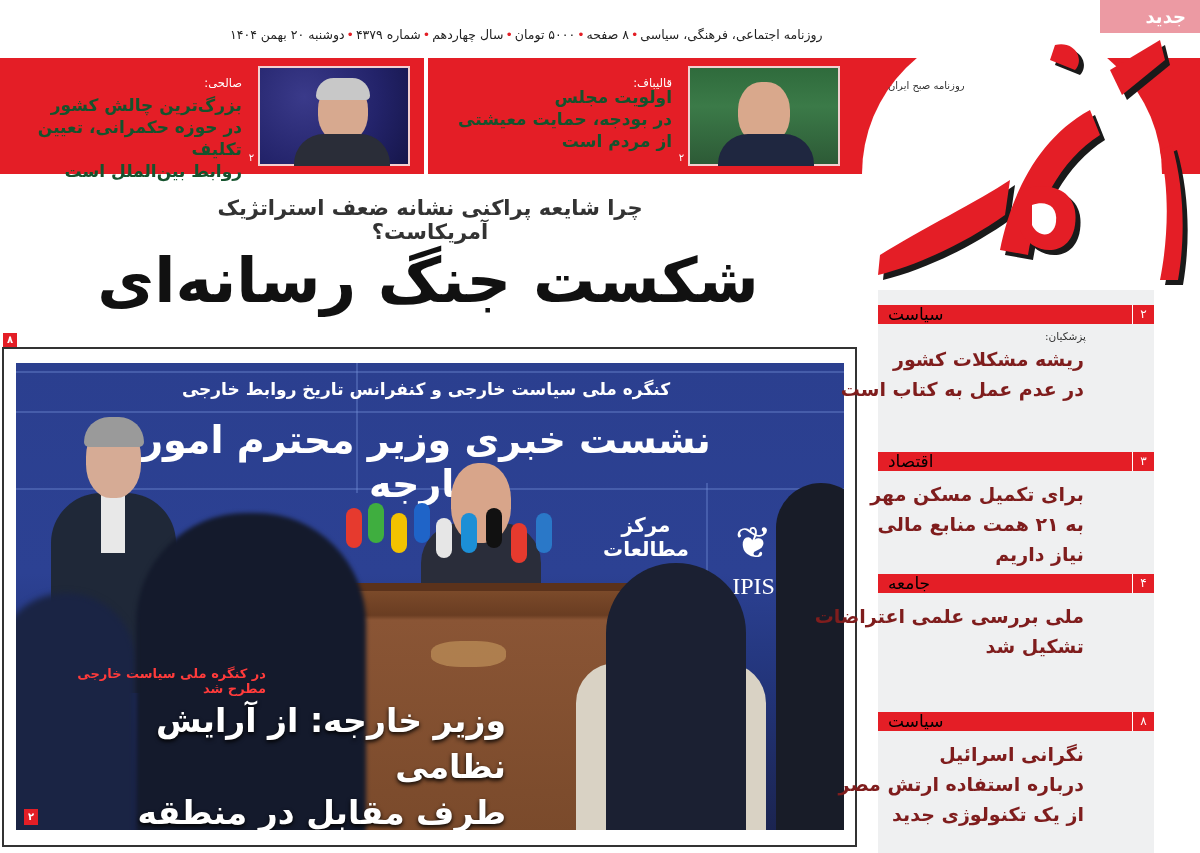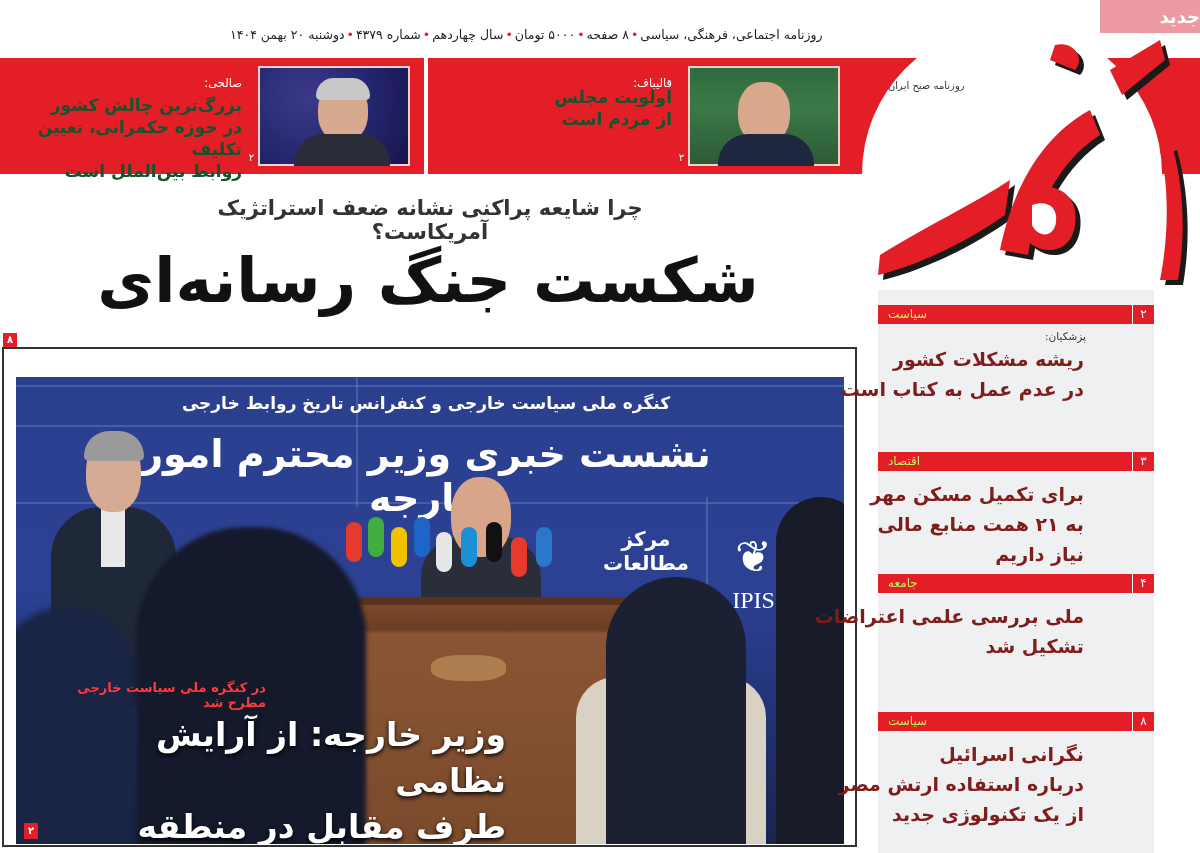--- a/index.html
+++ b/index.html
@@ -23,21 +23,21 @@
     position: absolute; left: 862px; top: 24px; width: 300px; height: 300px; border-radius: 50%;
     background: #ffffff;
   }
   .logo-word {
     position: absolute; left: 860px; top: 40px; width: 340px; height: 260px;
   }
   .logo-tag { position: absolute; left: 888px; top: 80px; font-size: 10px; color: #333; }
 
   .jadid-tab {
     position: absolute; left: 1100px; top: 0; width: 100px; height: 33px; background: #ec9aa3;
-    color: #fff; font-weight: bold; font-size: 18px; line-height: 33px; text-align: right; 
+    color: #fff; font-weight: bold; font-size: 18px; line-height: 33px; text-align: right; padding-right: 14px;
   }
 
   
   .teaser { position: absolute; top: 66px; height: 104px; }
   .teaser .photo {
     position: absolute; top: 0; width: 152px; height: 100px; border: 2px solid #f2d0d0;
   }
   .teaser .kicker { position: absolute; font-size: 11.5px; color: #fff; }
   .teaser .headline {
     position: absolute; font-size: 17px; font-weight: bold; color: #14532d; line-height: 22px; text-align: right;
@@ -58,21 +58,20 @@
     text-align: center; line-height: 14px;
   }
 
   
   .photo-frame {
     position: absolute; left: 2px; top: 347px; width: 855px; height: 500px; border: 2px solid #333; background: #fff;
   }
   .main-photo {
     position: absolute; left: 16px; top: 363px; width: 828px; height: 467px; overflow: hidden;
     background: linear-gradient(180deg, #2b3f8f 0%, #2c4193 45%, #223479 70%, #1b2450 100%);
-    margin-top: 14px;
   }
   .banner-small { position: absolute; left: 150px; top: 16px; width: 520px; text-align: center; color: #fff; font-size: 17px; font-weight: bold; }
   .banner-large { position: absolute; left: 110px; top: 55px; width: 600px; text-align: center; color: #fff; font-size: 38px; font-weight: bold; }
   .grid-line { position: absolute; background: rgba(120,150,220,0.35); }
 
   .podium {
     position: absolute; left: 290px; top: 220px; width: 325px; height: 250px;
     background: linear-gradient(180deg, #7b4a2a 0%, #6a3d22 10%, #8a5535 12%, #7a4a2b 100%);
     border-top: 8px solid #5b321b;
   }
@@ -97,21 +96,21 @@
   .photo-kicker { position: absolute; left: 30px; top: 303px; width: 220px; text-align: right; color: #ff3b3b; font-size: 13px; font-weight: bold; }
   .photo-headline {
     position: absolute; left: 20px; top: 335px; width: 470px; text-align: right; color: #fff;
     font-size: 33px; font-weight: bold; line-height: 46px; text-shadow: 0 2px 4px #000;
   }
 
   
   .sidebar-bg { position: absolute; left: 878px; top: 290px; width: 276px; height: 563px; background: #eff0f1; }
   .sb-section { position: absolute; left: 878px; width: 276px; }
   .sb-bar { position: relative; height: 19px; background: #e41e26; }
-  .sb-bar .cat { position: absolute; left: 10px; top: 0; color: #bef264; font-size: 12px; line-height: 19px; }
+  .sb-bar .cat { position: absolute; left: 10px; top: 0; color: #000000; font-size: 17px; line-height: 19px; }
   .sb-bar .num { position: absolute; right: 0; top: 0; width: 22px; height: 19px; border-left: 1px solid #fff; color: #fff; font-size: 12px; line-height: 19px; text-align: center; }
   .sb-kicker { font-size: 10.5px; color: #333; padding: 6px 8px 0 13px; text-align: right; margin-right: 60px; }
   .sb-headline { font-size: 19px; font-weight: bold; color: #7f1d1d; line-height: 30px; text-align: right; padding: 4px 70px 0 0; white-space: nowrap; }
 </style>
 </head>
 <body>
 
 <div class="info-line">
   <span>روزنامه اجتماعی، فرهنگی، سیاسی</span><span class="dot">•</span><span>۸ صفحه</span><span class="dot">•</span><span>۵۰۰۰ تومان</span><span class="dot">•</span><span>سال چهاردهم</span><span class="dot">•</span><span>شماره ۴۳۷۹</span><span class="dot">•</span><span>دوشنبه ۲۰ بهمن ۱۴۰۴</span>
 </div>
@@ -145,20 +144,21 @@
 <div class="logo-tag">روزنامه صبح ایران</div>
 
 <div class="teaser" style="left:430px; width:420px;">
   <div class="photo" style="left:258px; background: linear-gradient(180deg,#2f6b3c 0%,#3b7a48 40%,#2d5a36 100%);">
     <div style="position:absolute;left:48px;top:14px;width:52px;height:62px;border-radius:45%;background:#d9a88c;"></div>
     <div style="position:absolute;left:28px;top:66px;width:96px;height:32px;border-radius:30px 30px 0 0;background:#1f2740;"></div>
   </div>
   <div class="kicker" style="right:178px; top:10px;">قالیباف:</div>
   <div class="headline" style="right:178px; top:20px; width:240px;">
     <div>اولویت مجلس</div>
+    <div>در بودجه، حمایت معیشتی</div>
     <div>از مردم است</div>
   </div>
   <div class="page-no" style="right:166px; top:86px;">۲</div>
 </div>
 
 <div class="teaser" style="left:0px; width:420px;">
   <div class="photo" style="left:258px; background: radial-gradient(circle at 30% 30%,#3a3a8a 0%,#23236a 60%,#16164a 100%);">
     <div style="position:absolute;left:58px;top:14px;width:50px;height:60px;border-radius:45%;background:#d7a98f;"></div>
     <div style="position:absolute;left:56px;top:10px;width:54px;height:22px;border-radius:25px 25px 6px 6px;background:#c8c8c8;"></div>
     <div style="position:absolute;left:34px;top:66px;width:96px;height:32px;border-radius:30px 30px 0 0;background:#2a2d38;"></div>

